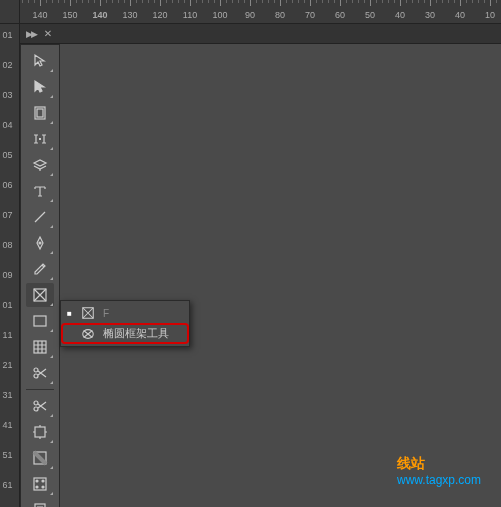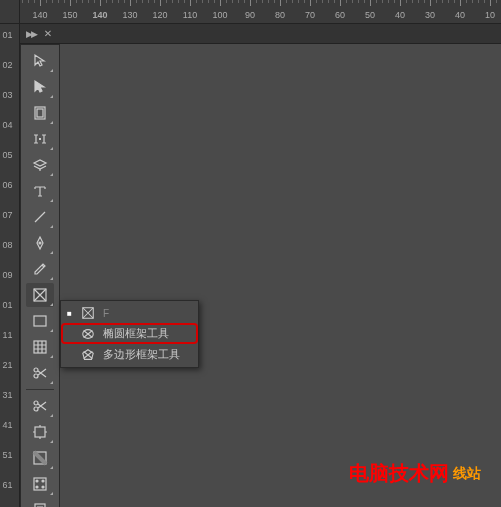--- a/index.html
+++ b/index.html
@@ -380,31 +380,22 @@
       <span class="bullet"></span>
       <span class="icon">
         <svg viewBox="0 0 16 16" stroke="#ccc" fill="none" stroke-width="1.2">
           <ellipse cx="8" cy="8" rx="6" ry="5"></ellipse>
           <path d="M3 4 L13 12 M13 4 L3 12"></path>
         </svg>
       </span>
       <span class="label">椭圆框架工具</span>
       <span class="shortcut"></span>
     </div>
-    <div class="flyout-item">
-      <span class="bullet"></span>
-      <span class="icon">
-        <svg viewBox="0 0 16 16" stroke="#ccc" fill="none" stroke-width="1.2">
-          <path d="M8 2 L14 6 L12 13 L4 13 L2 6 Z"></path>
-          <path d="M3 4 L13 12 M13 4 L3 12"></path>
-        </svg>
-      </span>
-      <span class="label">多边形框架工具</span>
-      <span class="shortcut"></span>
-    </div>
   </div>
 
 <div class="watermark">
   <div class="watermark-row">
-    <span class="wm-text1">电脑技术网</span>
     <span class="wm-sub">线站</span>
   </div>
+  <div class="wm-url">
+    <span>www.tagxp.com</span>
+  </div>
 </div>
 
 </body></html>

